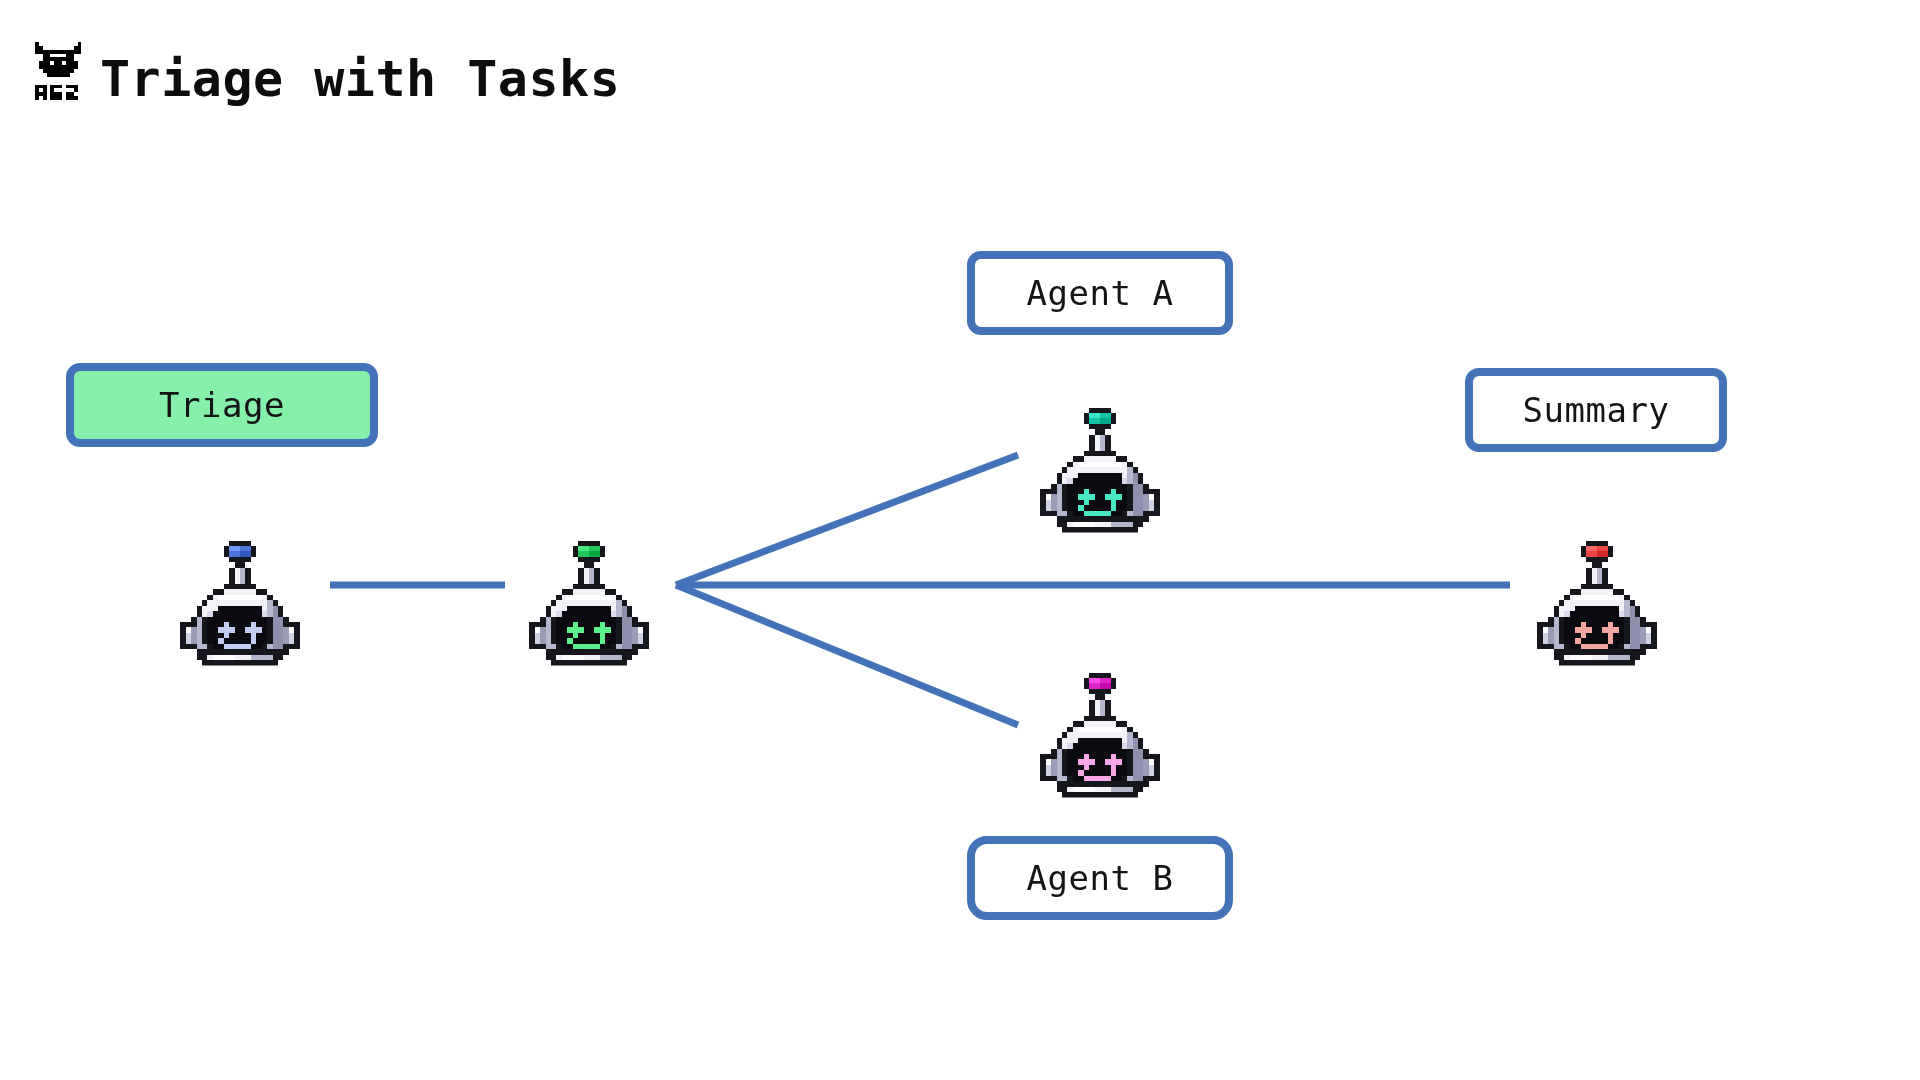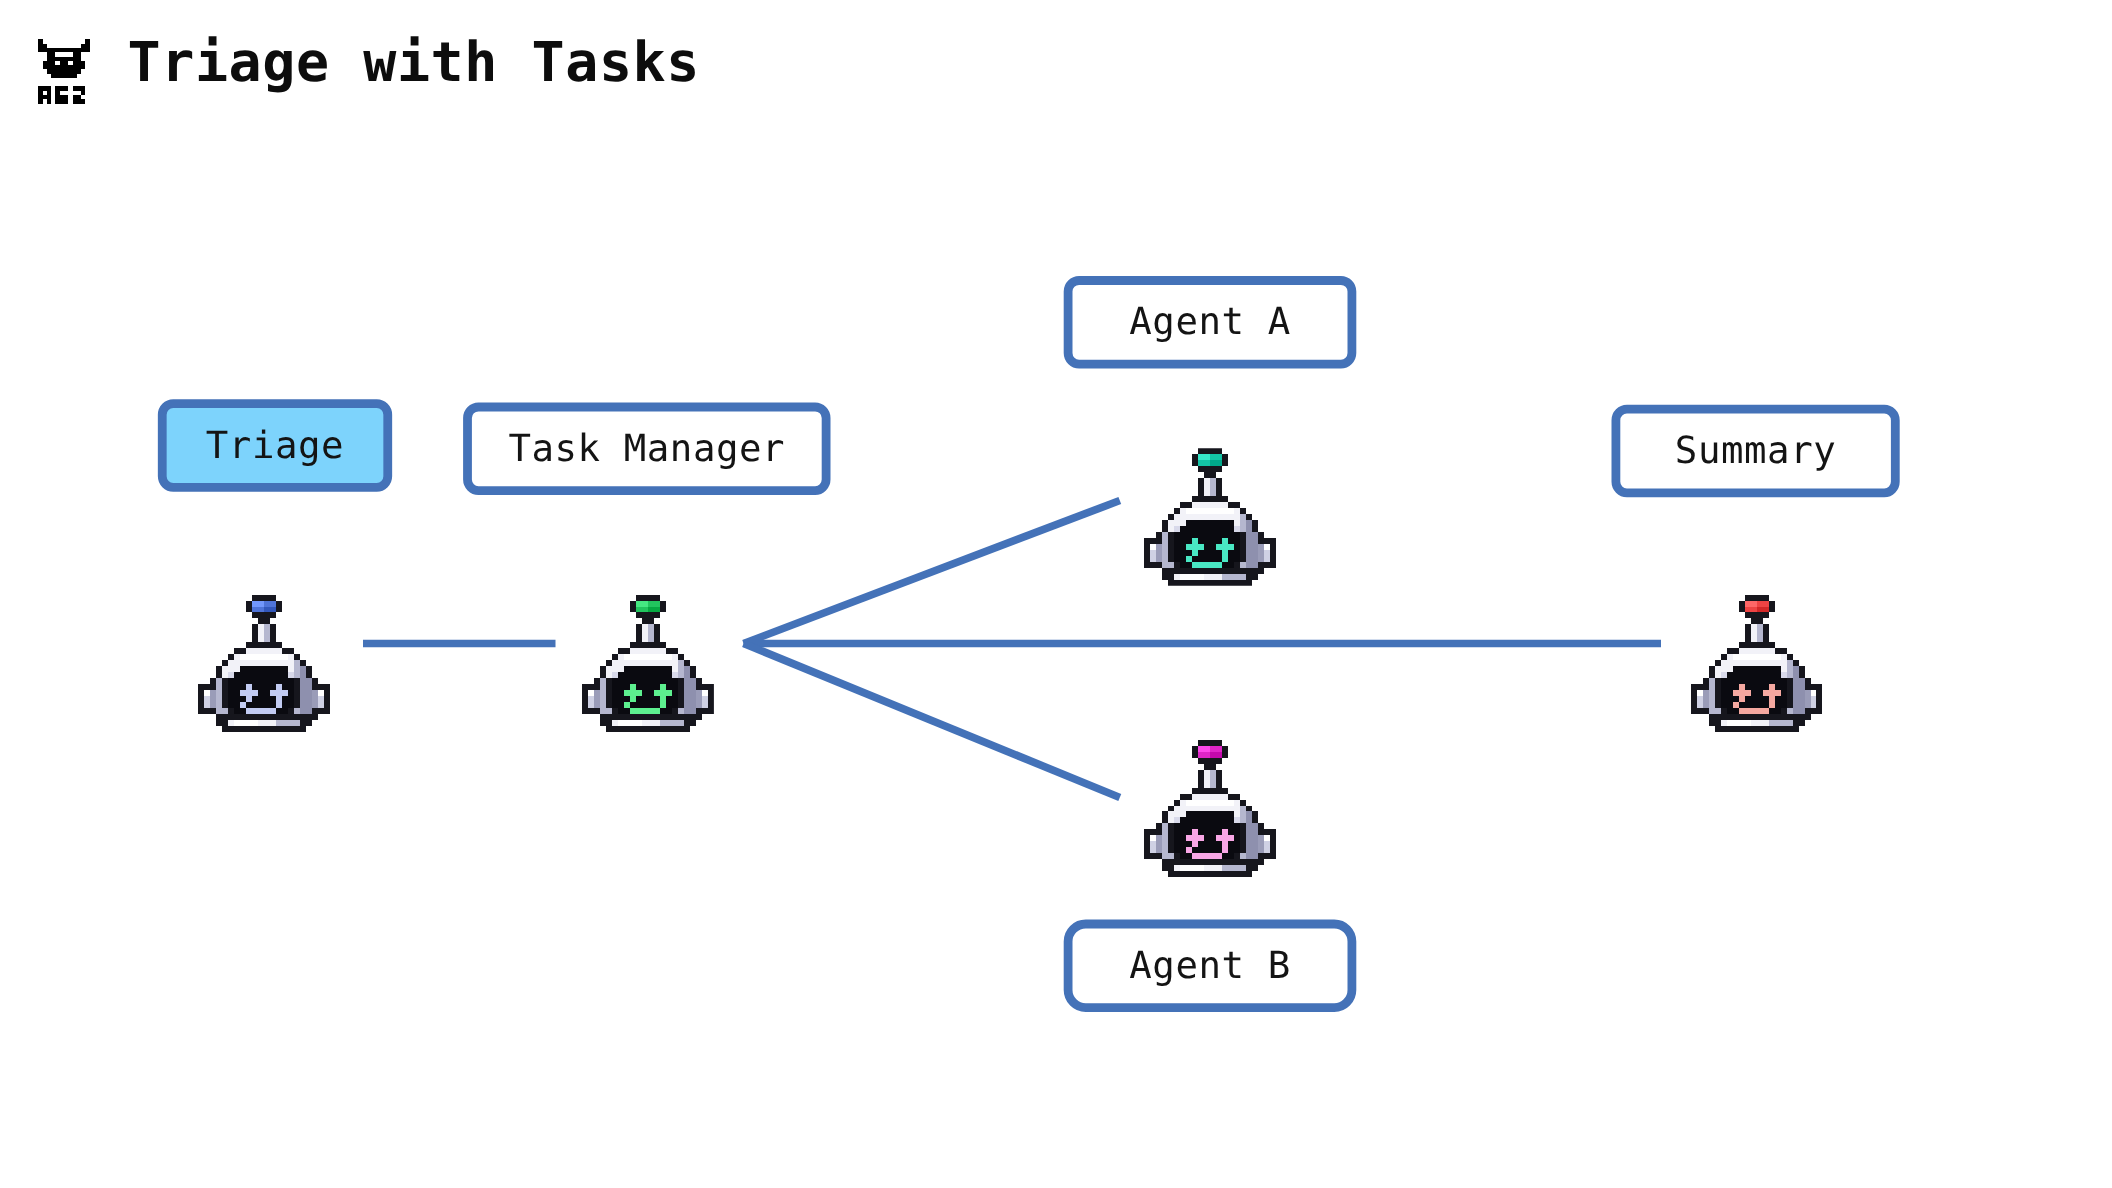--- a/index.html
+++ b/index.html
@@ -9,21 +9,21 @@
     background:#ffffff;
     font-family:"DejaVu Sans Mono", monospace;
     overflow:hidden;
     position:relative;
   }
   #canvas{position:absolute;inset:0;width:1920px;height:1080px;}
 
   
   #title-bar{
     position:absolute;left:30px;top:32px;
-    display:flex;align-items:flex-start;gap:18px;
+    display:flex;align-items:flex-end;gap:2px;
     height:72px;
   }
   #ag2-logo{width:68px;height:66px;display:block;}
   #title-text{
     font-family:"DejaVu Sans Mono", monospace;
     font-size:50px;
     font-weight:700;
     letter-spacing:0.5px;
     color:#0d0d0d;
     white-space:nowrap;
@@ -540,25 +540,22 @@
         <rect x="4" y="21" width="14" height="1" fill="#16161d"></rect>
         <rect x="5" y="21" width="12" height="1" fill="#f2f2f8"></rect>
         <rect x="6" y="21" width="4" height="1" fill="#ffffff"></rect>
         <rect x="13" y="21" width="4" height="1" fill="#b5b7cf"></rect>
         <rect x="4" y="22" width="14" height="1" fill="#16161d"></rect>
         <rect x="3" y="21" width="1" height="1" fill="#16161d"></rect>
         <rect x="18" y="21" width="1" height="1" fill="#16161d"></rect>
       </svg>
     </div>
 
-  <div class="label-box" id="box-triage" style="left: 222px; top: 405px; width: 213px; border-color: rgb(68, 114, 184); background: #7dd3fc; margin-left: 28px;">
+  <div class="label-box" id="box-triage" style="left: 222px; top: 405px; width: 312px; border-color: rgb(68, 114, 184); background: #86efac;">
     <span class="label-text">Triage</span>
-  </div>
-  <div class="label-box" id="box-task-manager" style="left: 588px; top: 408px; width: 334px; border-color: rgb(68, 114, 184); background: rgb(255, 255, 255);">
-    <span class="label-text">Task Manager</span>
   </div>
   <div class="label-box" id="box-agent-a" style="left: 1100px; top: 293px; width: 266px; border-color: rgb(68, 114, 184); background: rgb(255, 255, 255);">
     <span class="label-text">Agent A</span>
   </div>
   <div class="label-box" id="box-agent-b" style="left: 1100px; top: 878px; width: 266px; border-color: rgb(68, 114, 184); background: rgb(255, 255, 255); border-radius: 20px;">
     <span class="label-text">Agent B</span>
   </div>
   <div class="label-box" id="box-summary" style="left: 1596px; top: 410px; width: 262px; border-color: rgb(68, 114, 184); background: rgb(255, 255, 255);">
     <span class="label-text">Summary</span>
   </div>

